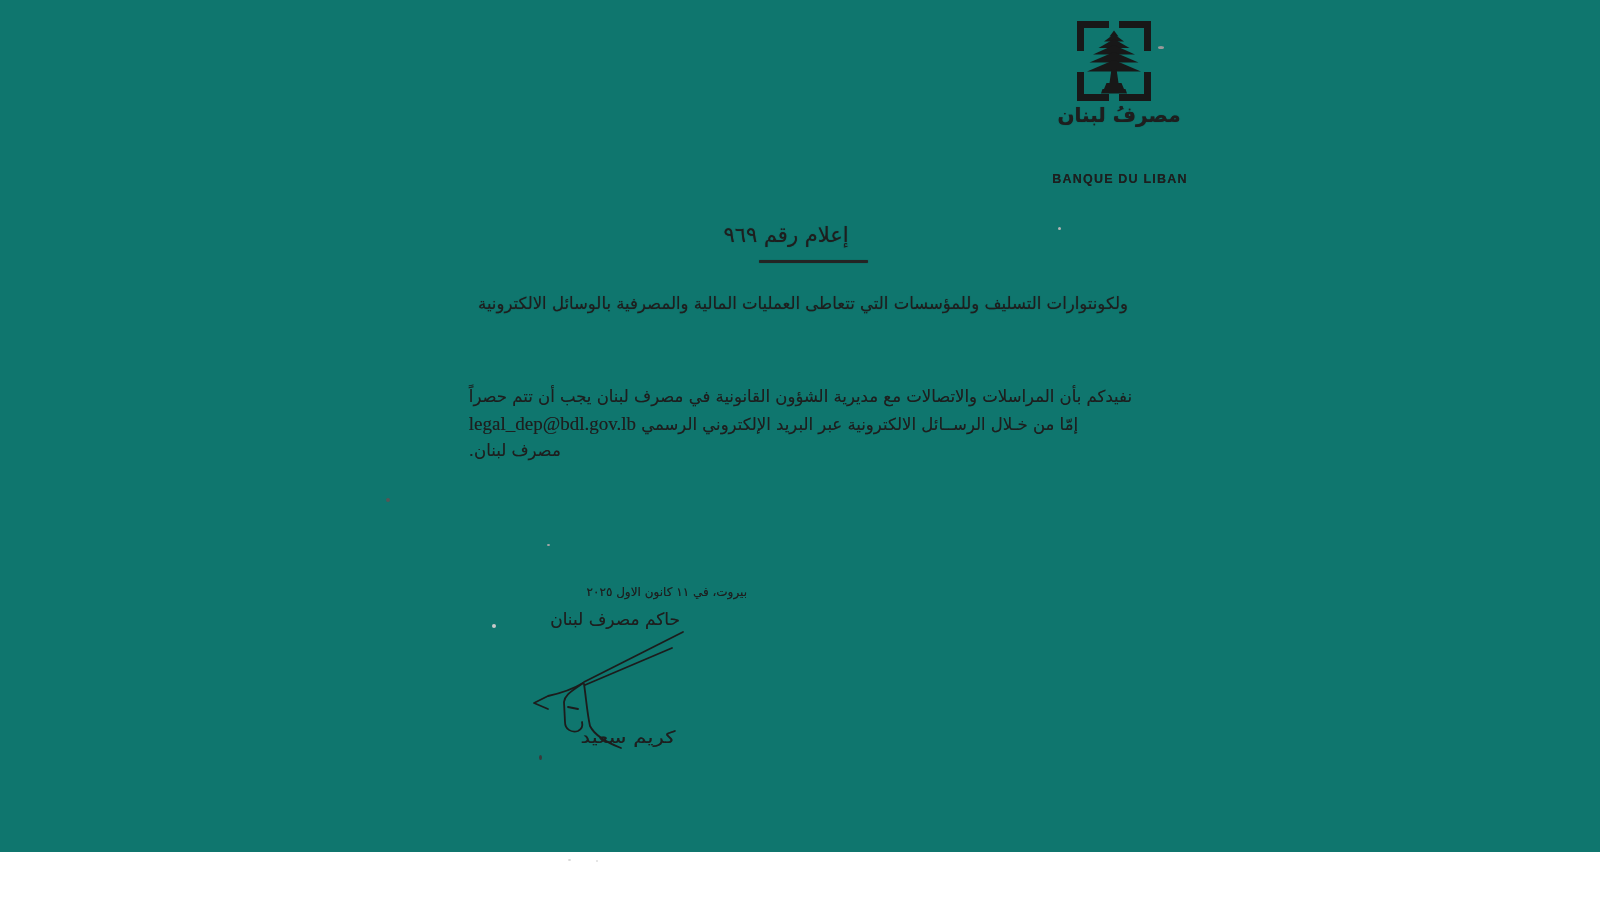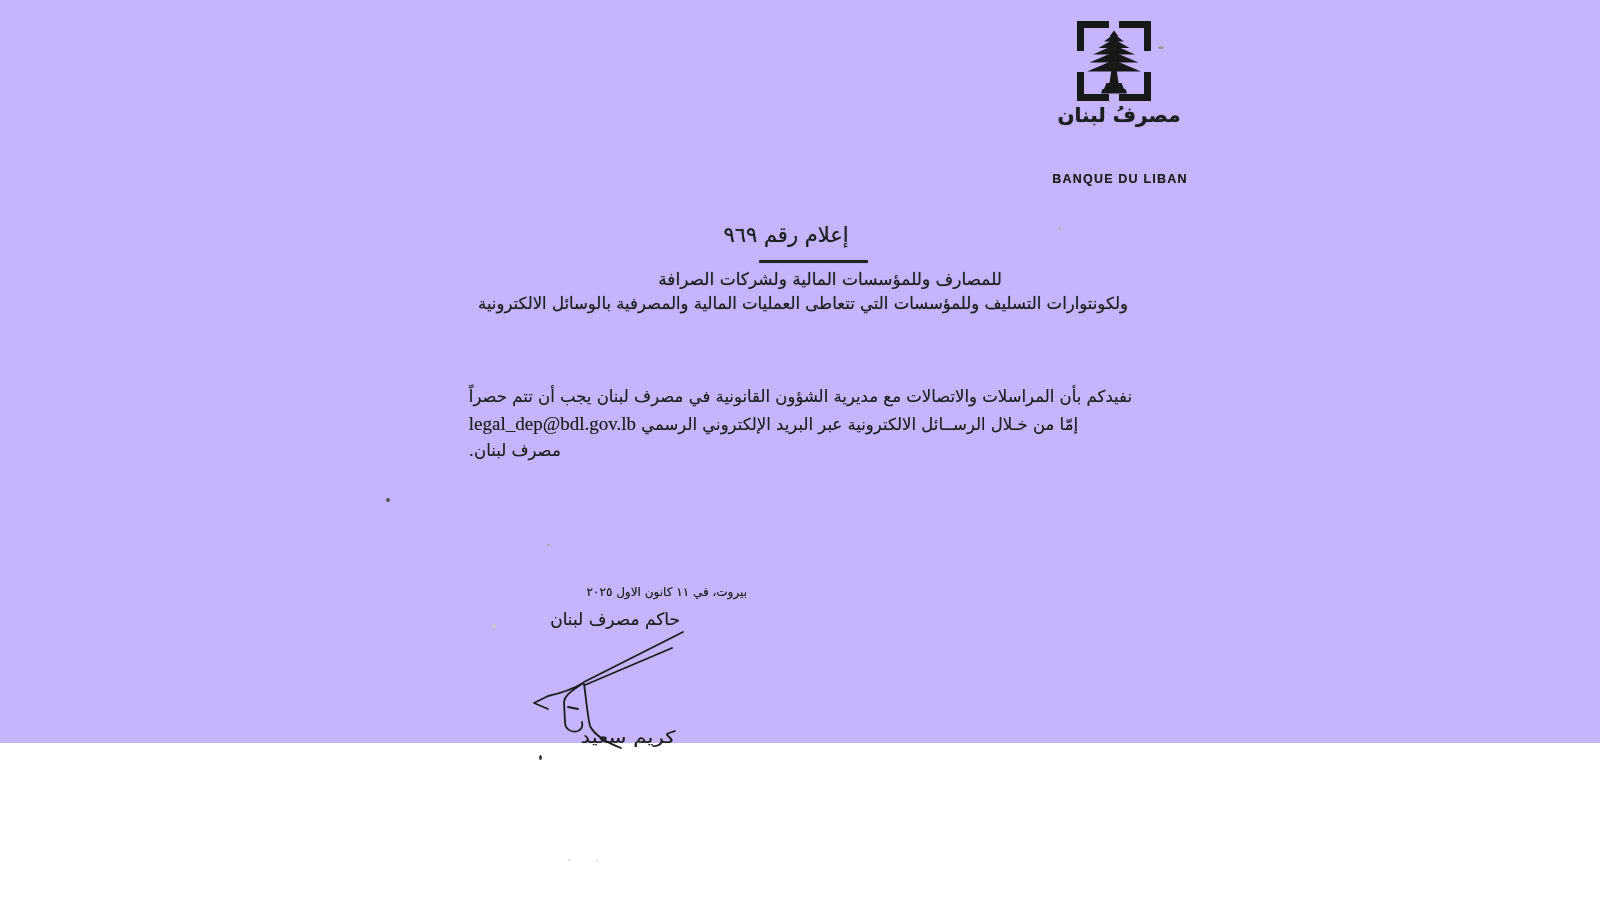--- a/index.html
+++ b/index.html
@@ -1,16 +1,16 @@
 <!DOCTYPE html>
 <html lang="ar"><head>
 <meta charset="utf-8">
 <style>
   html,body{margin:0;padding:0;background:#ffffff;width:1600px;height:900px;overflow:hidden;}
-  .page{position:relative;width:1600px;height:743px;background:#c4b5fd;
+  .page{position:relative;width:1600px;height:852px;background:#0f766e;
         font-family:"DejaVu Sans",sans-serif;color:#1e1e1e;}
   .ink{color:#1e1e1e;text-shadow:0 0 0.55px rgba(30,30,30,.55);}
   .abs{position:absolute;white-space:nowrap;}
 
   
   .logo-svg{position:absolute;left:1077px;top:21px;width:74px;height:80px;}
   .wordmark-ar{left:1039px;top:103px;width:160px;text-align:center;
                font-size:20px;font-weight:bold;direction:rtl;
                text-shadow:0 0 0.7px rgba(20,20,20,.7);}
   .wordmark-latin{left:1040px;top:133px;width:160px;text-align:center;
@@ -71,21 +71,20 @@
       <path d="M29.5 62 H44.5 L47 68 H27 Z"></path>
       <path d="M25.5 68 H48.5 L50 72.5 H24 Z"></path>
     </g>
   </svg>
   <div class="abs ink wordmark-ar">مصرفُ لبنان</div>
   <div class="abs ink wordmark-latin">BANQUE DU LIBAN</div>
 
   <div class="abs ink notice-title">إعلام رقم ٩٦٩</div>
   <div class="title-underline"></div>
 
-  <div class="abs ink addr1">للمصارف وللمؤسسات المالية ولشركات الصرافة</div>
   <div class="abs ink addr2">ولكونتوارات التسليف وللمؤسسات التي تتعاطى العمليات المالية والمصرفية بالوسائل الالكترونية</div>
 
   <div class="body-block ink">
     <div class="body-line">نفيدكم بأن المراسلات والاتصالات مع مديرية الشؤون القانونية في مصرف لبنان يجب أن تتم حصراً</div>
     <div class="body-line">
       <span>إمّا من خـلال الرســائل الالكترونية عبر البريد الإلكتروني الرسمي</span>
       <span class="email">legal_dep@bdl.gov.lb</span>
     </div>
     <div class="body-line">مصرف لبنان.</div>
   </div>

